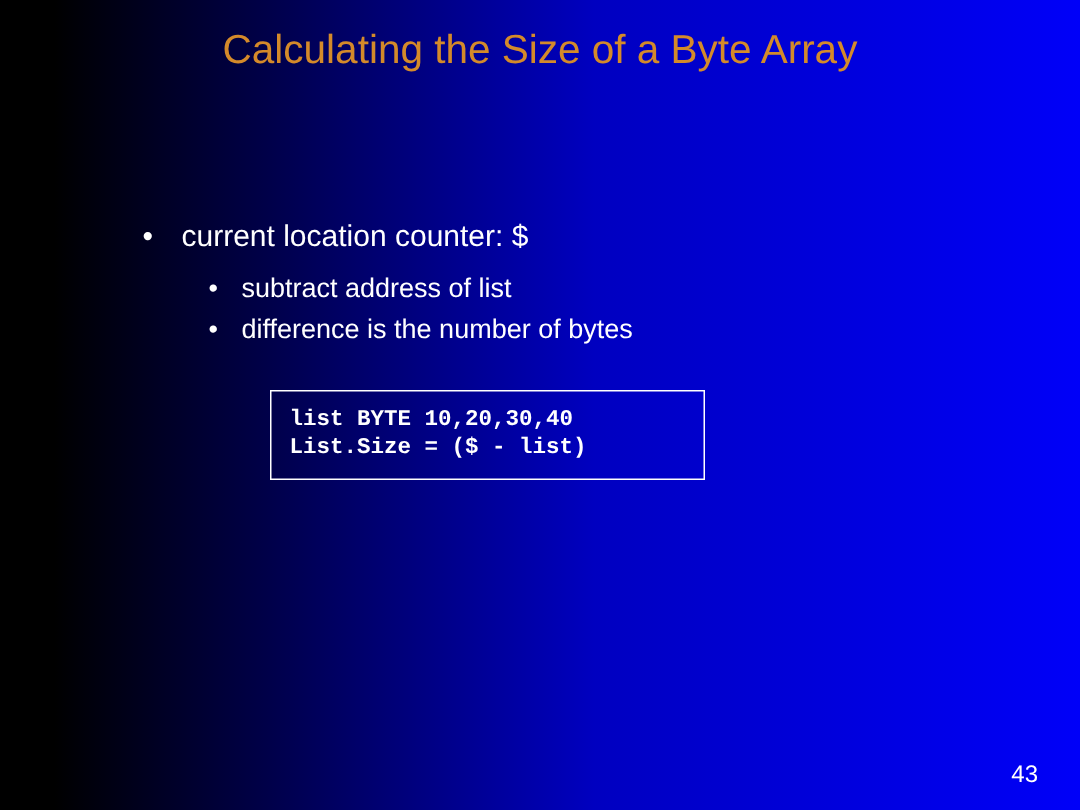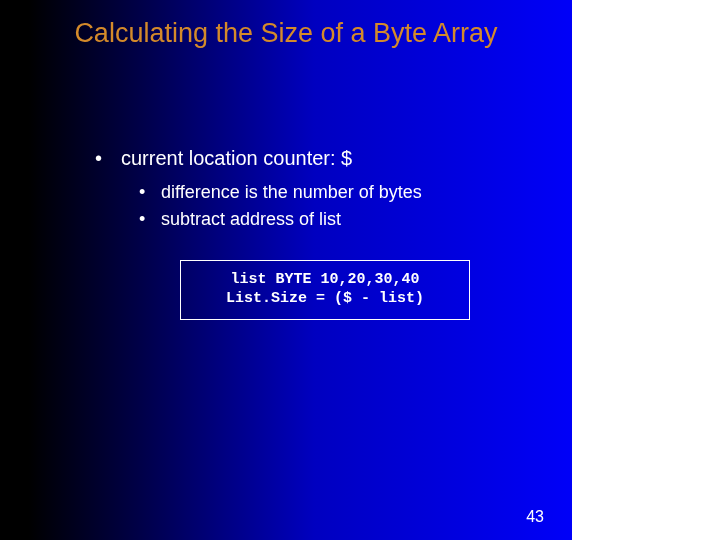--- a/index.html
+++ b/index.html
@@ -5,21 +5,21 @@
   html, body {
     margin: 0;
     padding: 0;
     width: 720px;
     height: 540px;
     overflow: hidden;
     font-family: Arial, Helvetica, sans-serif;
   }
   .slide {
     position: relative;
-    width: 572px;
+    width: 720px;
     height: 540px;
     background: linear-gradient(to right, #000000 0%, #000000 5%, #00004a 25%, #0000c0 55%, #0000f8 100%);
     color: #ffffff;
     box-sizing: border-box;
   }
   .title {
     position: absolute;
     top: 18px;
     left: 0;
     right: 0;
@@ -68,42 +68,41 @@
     left: 180px;
     width: 290px;
     border: 1px solid #ffffff;
     padding: 10px 12px 10px 12px;
     font-family: "Courier New", Courier, monospace;
     font-size: 15px;
     font-weight: bold;
     line-height: 1.25;
     white-space: pre;
     box-sizing: border-box;
-    text-align: center;
   }
   .page-num {
     position: absolute;
     bottom: 14px;
     right: 28px;
     font-size: 16px;
     color: #ffffff;
   }
 </style>
 </head>
 <body>
 
 <div class="slide">
 
   <div class="title">Calculating the Size of a Byte Array</div>
 
   <div class="content">
     <div class="bullet-l1">current location counter: $</div>
     <div class="sub-list">
+      <div class="bullet-l2">subtract address of list</div>
       <div class="bullet-l2">difference is the number of bytes</div>
-      <div class="bullet-l2">subtract address of list</div>
     </div>
   </div>
 
   <div class="code-box"><span>list BYTE 10,20,30,40</span>
 <span>List.Size = ($ - list)</span></div>
 
   <div class="page-num">43</div>
 
 </div>
 

